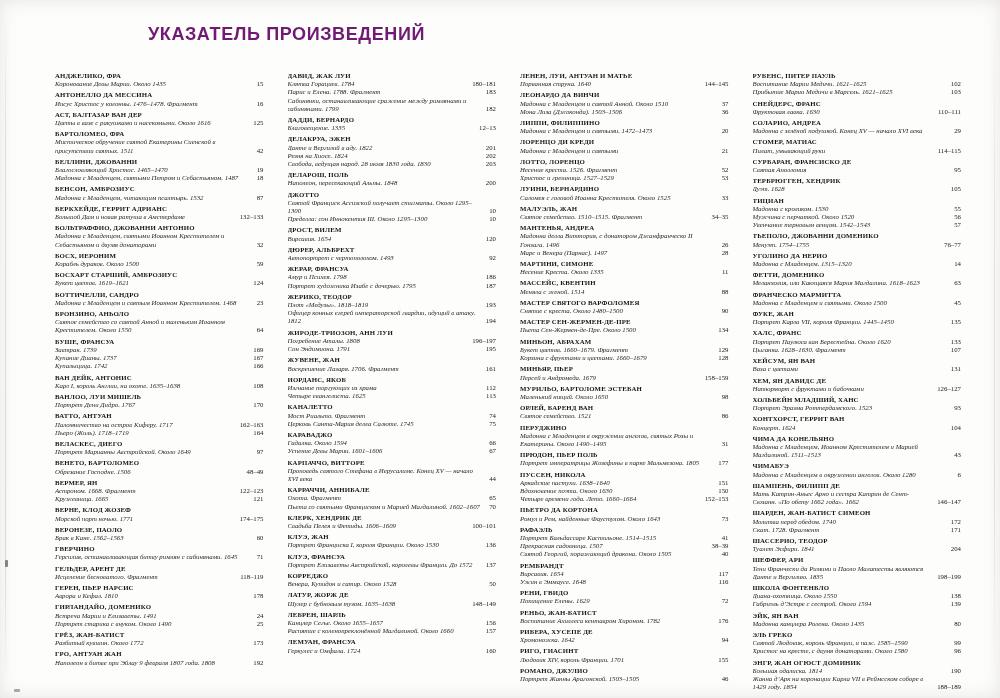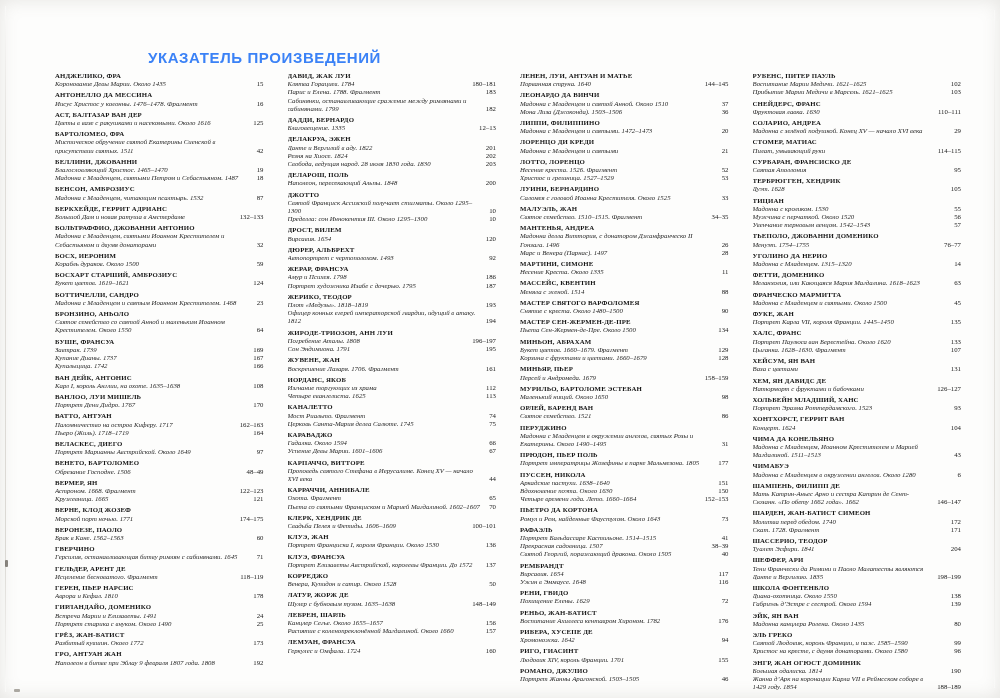--- a/index.html
+++ b/index.html
@@ -31,26 +31,26 @@
     position: absolute; left: 5px; top: 560px; width: 3px; height: 7px;
     background: #6b6760; border-radius: 1px; opacity: .8;
   }
   .speck-b {
     position: absolute; left: 14px; bottom: 6px; width: 6px; height: 3px;
     background: #8a867e; border-radius: 1px; opacity: .7;
   }
   .page-title {
     position: absolute;
     left: 148px;
-    top: 49px;
+    top: 24px;
     font-family: "Liberation Sans", sans-serif;
     font-weight: bold;
-    font-size: 15px;
+    font-size: 18px;
     letter-spacing: 0.6px;
-    color: #3b82f6;
+    color: #701a75;
   }
   .cols {
     position: absolute;
     left: 55px;
     top: 72px;
     width: 906px;
     bottom: 8px;
     display: flex;
     gap: 24px;
   }

